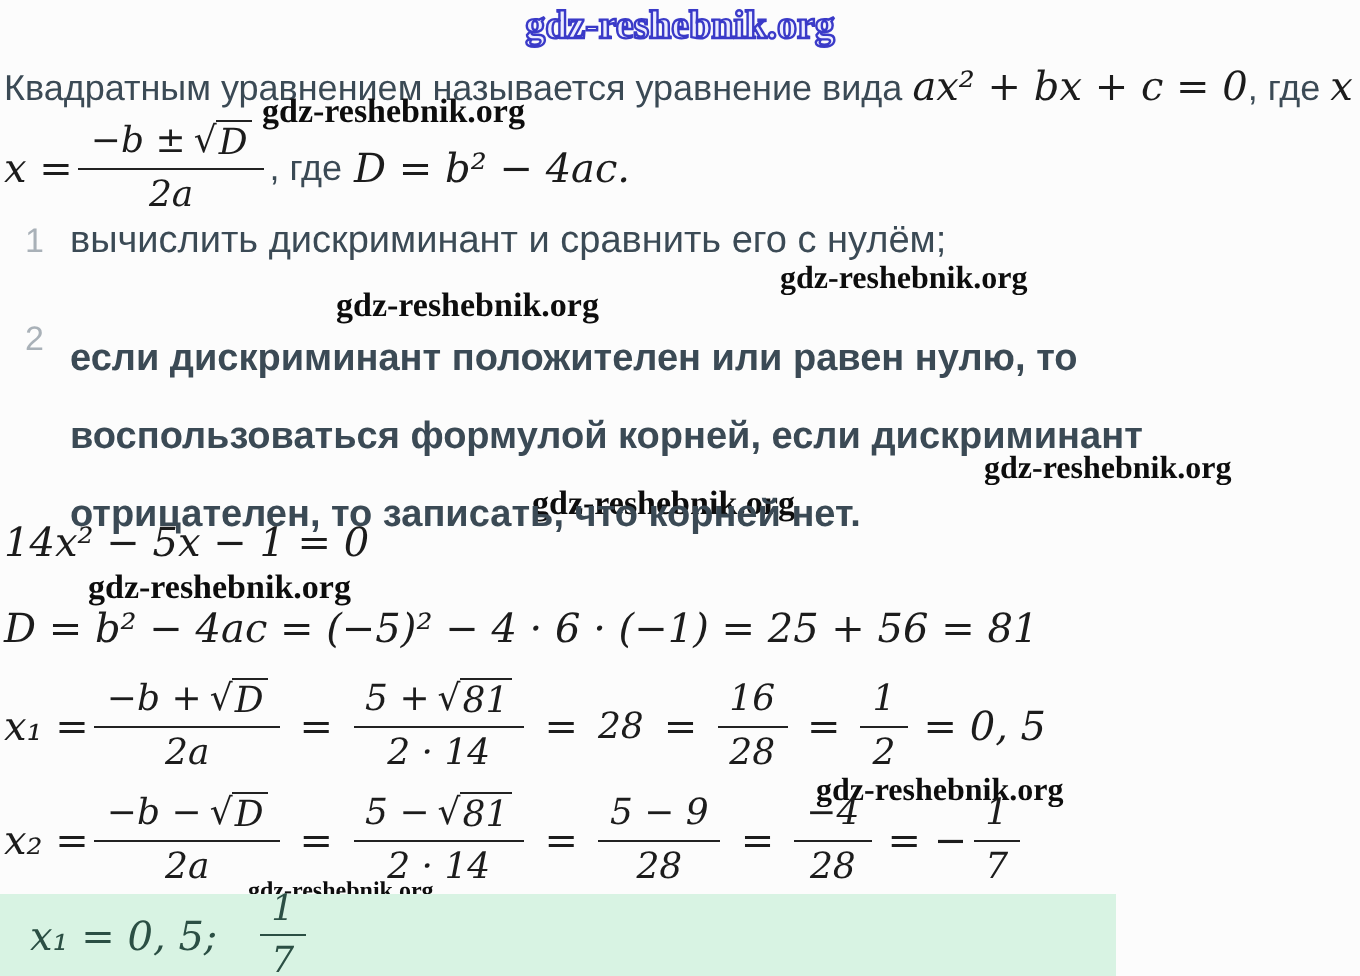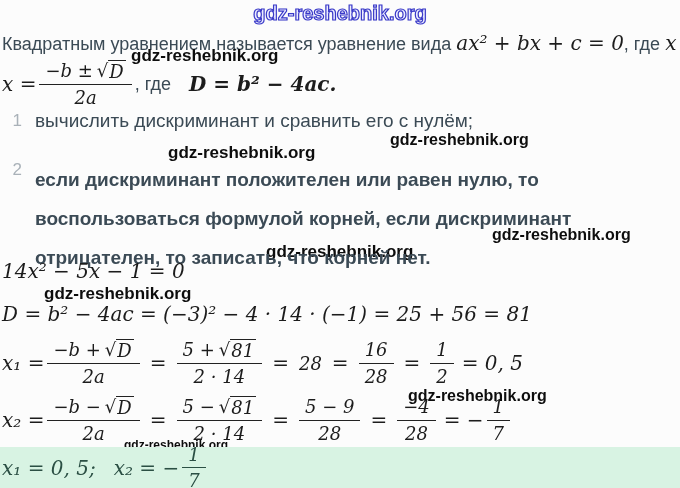--- a/index.html
+++ b/index.html
@@ -40,37 +40,37 @@
   
   .intro { top:31px; left:2px; font-size:18px; white-space:nowrap; }
   .intro .math { font-size:20px; }
   
   .step-num { color:#a9b1b8; font-size:17px; width:22px; text-align:right; }
   .step { display:flex; gap:13px; font-size:19px; color:#3b4a55; }
   .step-text { line-height:39px; }
   
   .wm {
     position:absolute; color:#0d0d0d; font-weight:600;
-    font-family:Liberation Sans, sans-serif; white-space:nowrap;text-align:center;
+    font-family:Liberation Serif, serif; white-space:nowrap;text-align:center;
   }
   .wm-md { font-size:16px; }
   .wm-lg { font-size:17px; }
   .wm-sm { font-size:12px; }
   .wm-top {
     top:2px; left:50%; transform:translateX(-50%);
     font-size:20px; font-weight:bold;
     color:#ecechotcolor; color:#ececff;
     -webkit-text-stroke:1.2px #3a3ac8;
     text-shadow:0 0 1px #8888dd;
   }
   
   .answer-band {
-    position:absolute; left:0; top:447px; width:680px; height:41px;
+    position:absolute; left:0; top:447px; width:558px; height:41px;
     background:#d8f3e3;
-    display:flex; align-items:center; padding-left:2px;
+    display:flex; align-items:center; padding-left:15px;
     font-size:20px;
   }
   .answer-band .math { color:#2b4f44; }
   .answer-band .frac .num { border-color:#2b4f44; }
   .answer-band .frac { font-size:18px; }
   .answer-gap { width:18px; }
 </style>
 </head>
 <body>
 
@@ -97,36 +97,36 @@
     <span class="num">
       <span>−b ±</span>
       <span class="sqrt">
           <span class="sqrt-sym">√</span>
           <span class="rad">D</span>
         </span>
     </span>
     <span class="den">2a</span>
   </span>
     <span class="sans-glue">, где</span>
-  <span style="margin-left:18px;font-weight:bold;">D = b² − 4ac.</span>
+  <span style="margin-left:6px;">D = b² − 4ac.</span>
 </div>
 
 <div class="abs step" style="top:111px; left:0;">
   <span class="step-num">1</span>
   <span class="step-text" style="line-height:20px;">вычислить дискриминант и сравнить его с нулём;</span>
 </div>
 
 <div class="abs step" style="top:160px; left:0;">
   <span class="step-num">2</span>
   <span class="step-text" style="width:592px;font-weight:bold;">если дискриминант положителен или равен нулю, то воспользоваться формулой корней, если дискриминант отрицателен, то записать, что корней нет.</span>
 </div>
 
 <div class="mline math" style="top:259px; left:2px;">14x² − 5x − 1 = 0</div>
 
-<div class="mline math" style="top:302px; left:2px;">D = b² − 4ac = (−3)² − 4 · 14 · (−1) = 25 + 56 = 81</div>
+<div class="mline math" style="top:302px; left:2px;">D = b² − 4ac = (−5)² − 4 · 6 · (−1) = 25 + 56 = 81</div>
 
 <div class="mrow math" style="top:335px; left:2px; height:56px;">
   <span>x₁ =</span>
   <span class="frac">
     <span class="num">
         <span>−b +</span>
         <span class="sqrt">
           <span class="sqrt-sym">√</span>
           <span class="rad">D</span>
         </span>
@@ -207,20 +207,19 @@
     <span class="num">
         <span>1</span>
       </span>
     <span class="den">7</span>
   </span>
 </div>
 
 <div class="answer-band">
   <span class="math">x₁ = 0, 5;</span>
   <span class="answer-gap"></span>
-  <span class="math">x₂ = −</span>
   <span class="frac math">
     <span class="num">
         <span>1</span>
       </span>
     <span class="den">7</span>
   </span>
 </div>
 
 </body></html>

